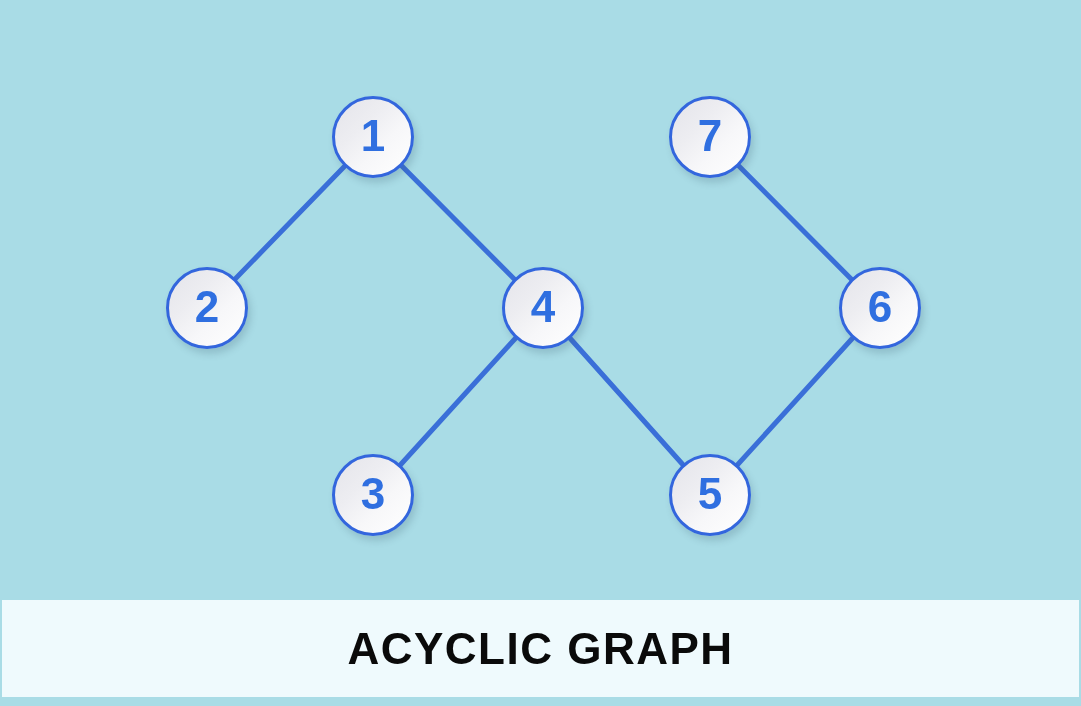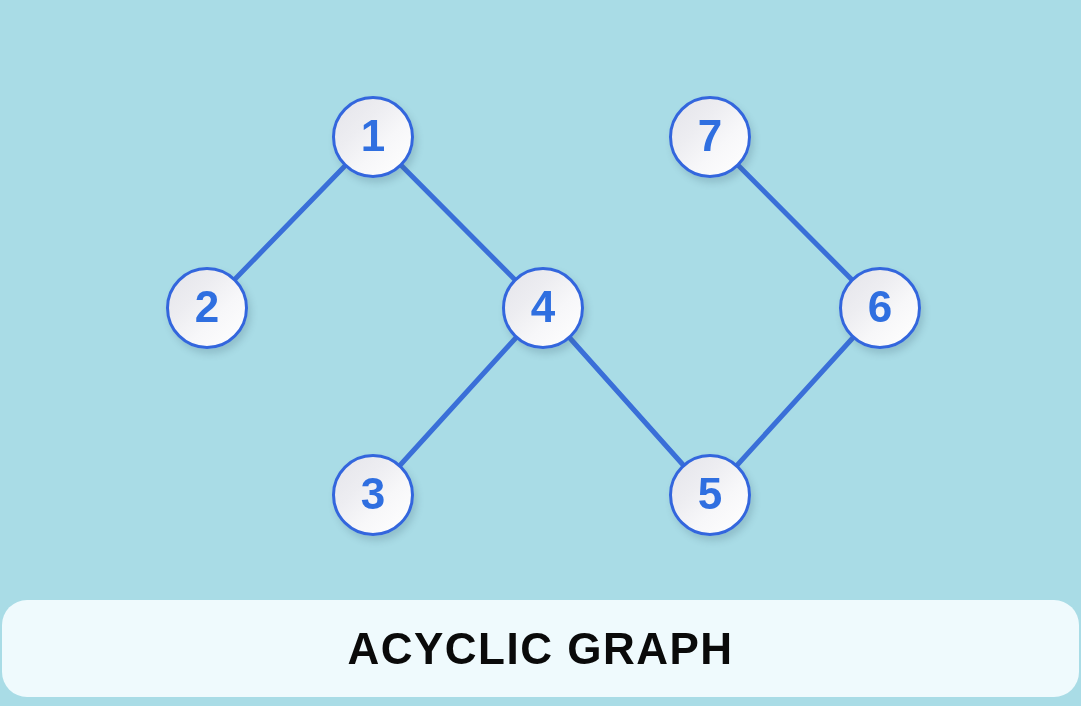--- a/index.html
+++ b/index.html
@@ -59,21 +59,20 @@
   #caption-band {
     position: absolute;
     left: 2px;
     top: 600px;
     width: 1077px;
     height: 97px;
     background: #effafd;
     display: flex;
     align-items: center;
     justify-content: center;
-    border-radius: 25px;
   }
   #caption-title {
     color: #0a0a0a;
     font-family: "Liberation Sans", sans-serif;
     font-weight: bold;
     font-size: 44px;
     letter-spacing: 1.5px;
     white-space: nowrap;
     line-height: 1;
   }

